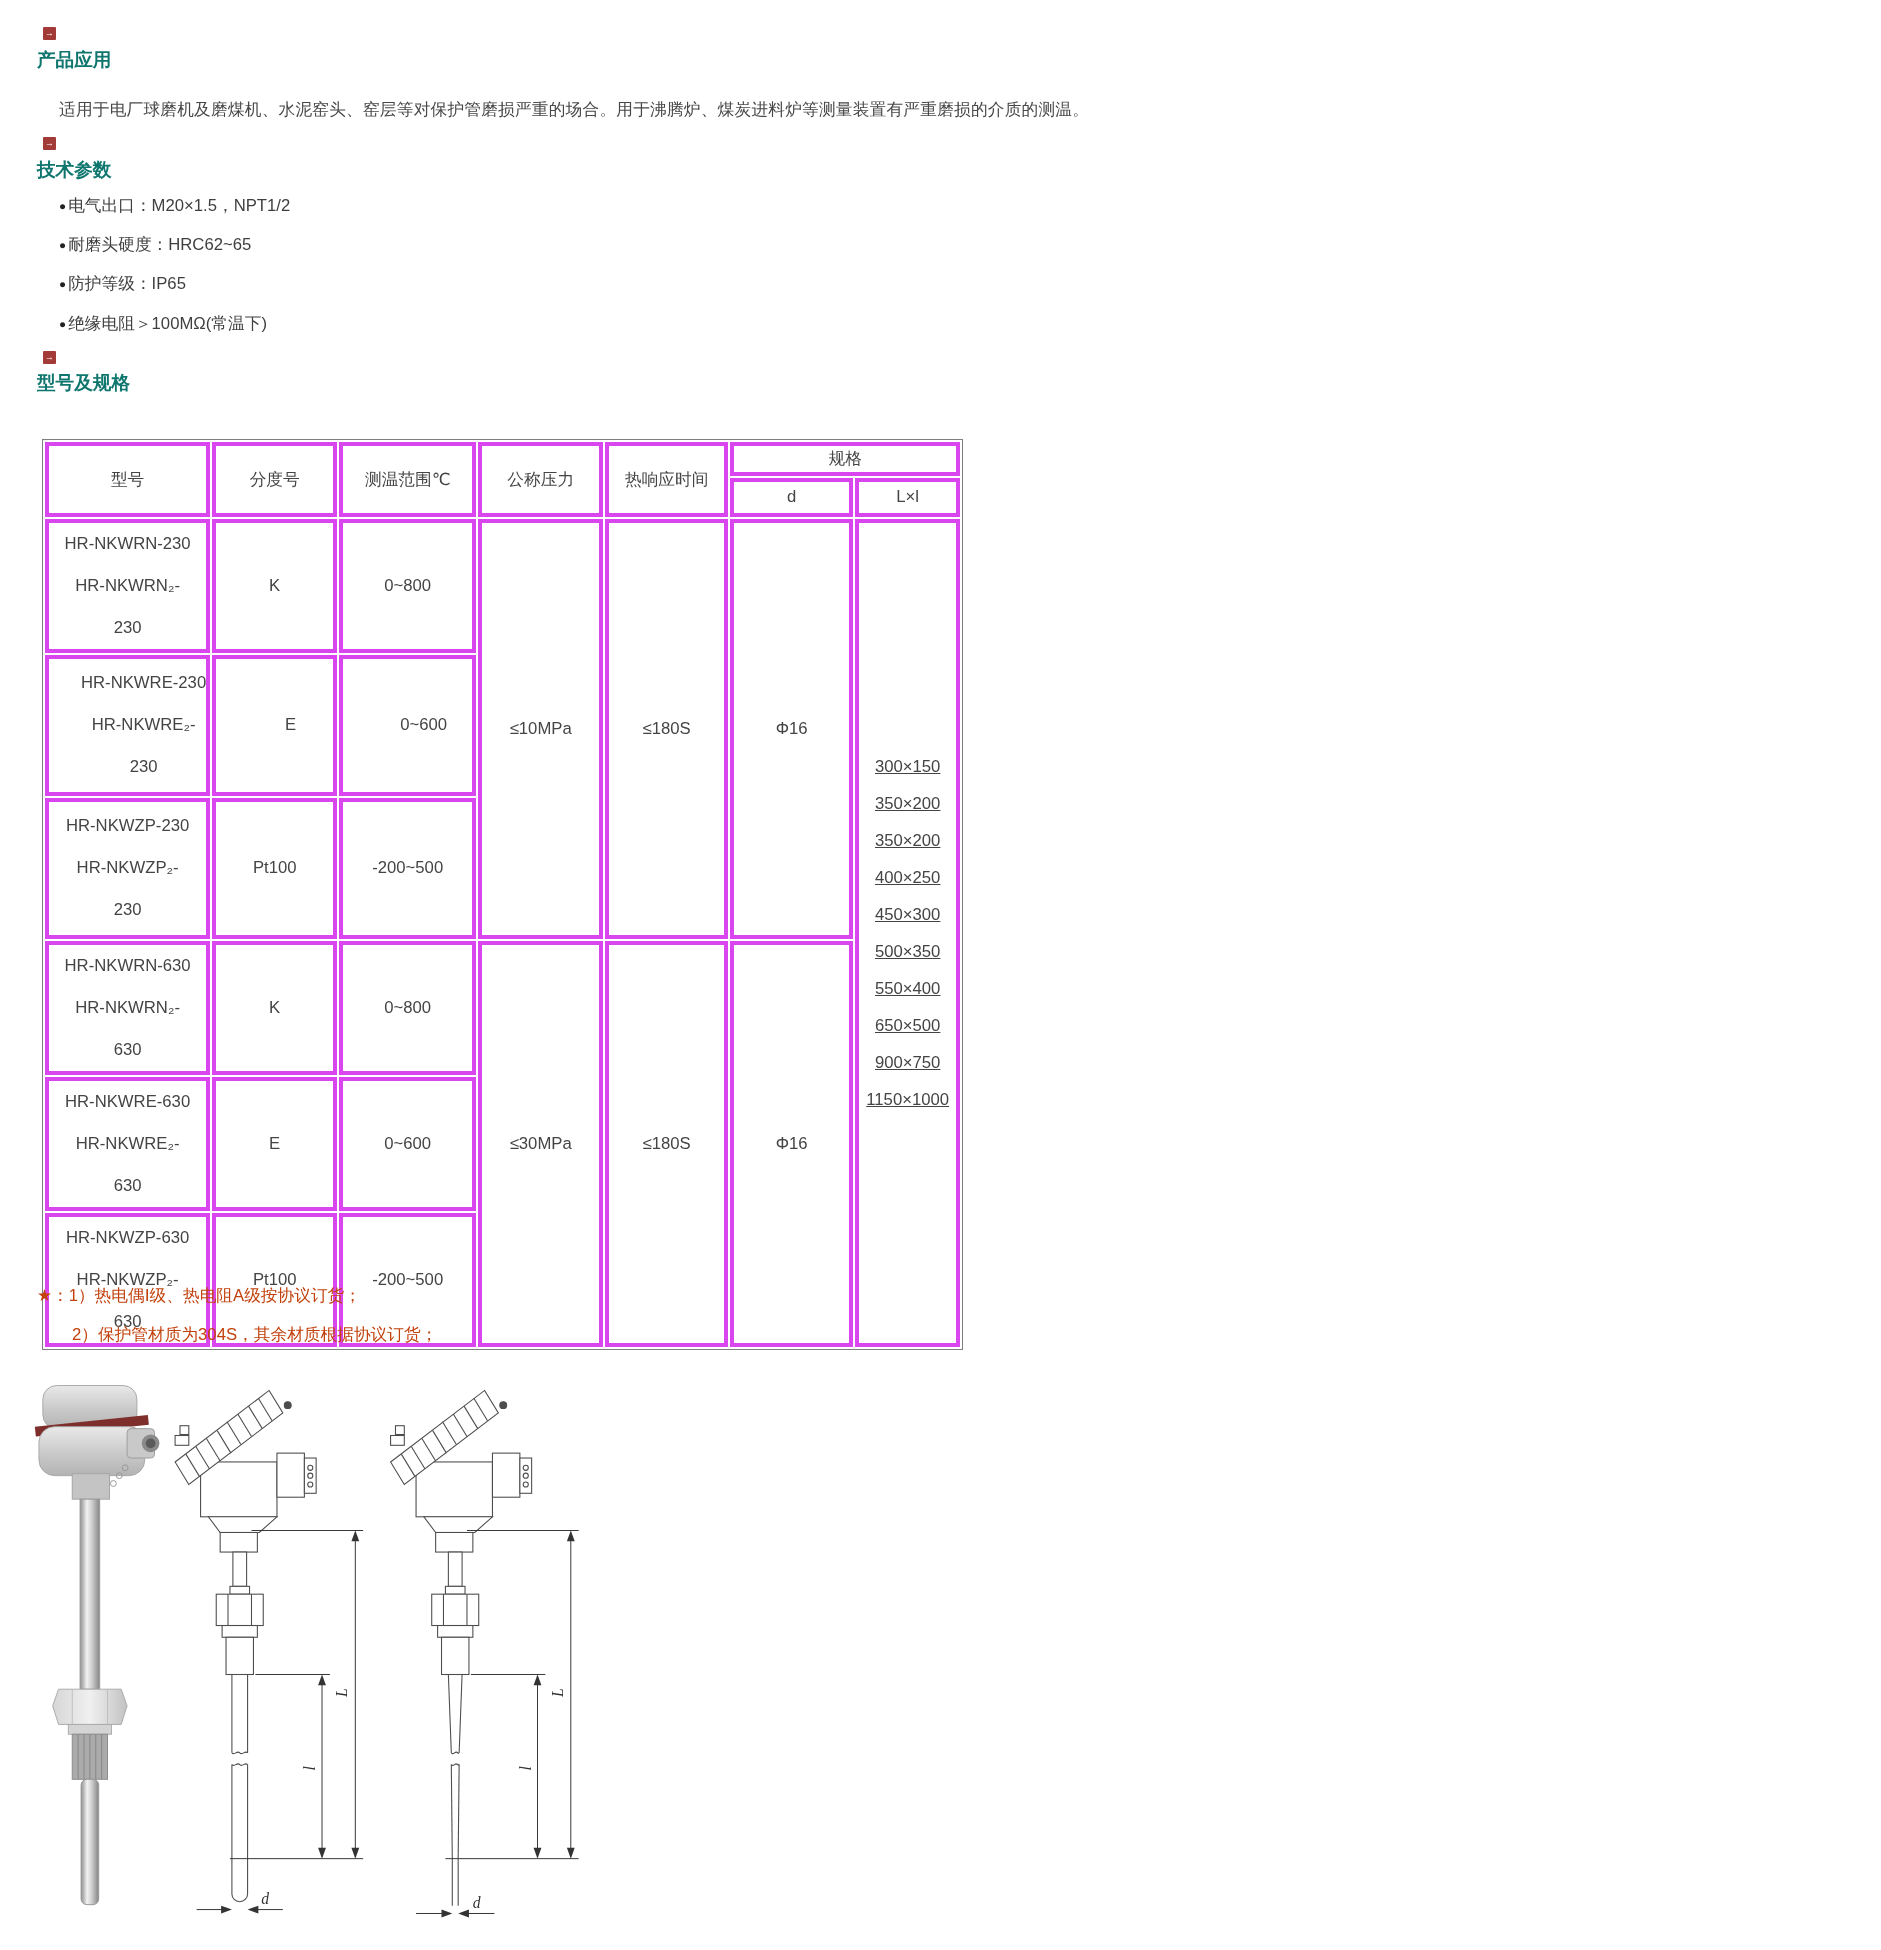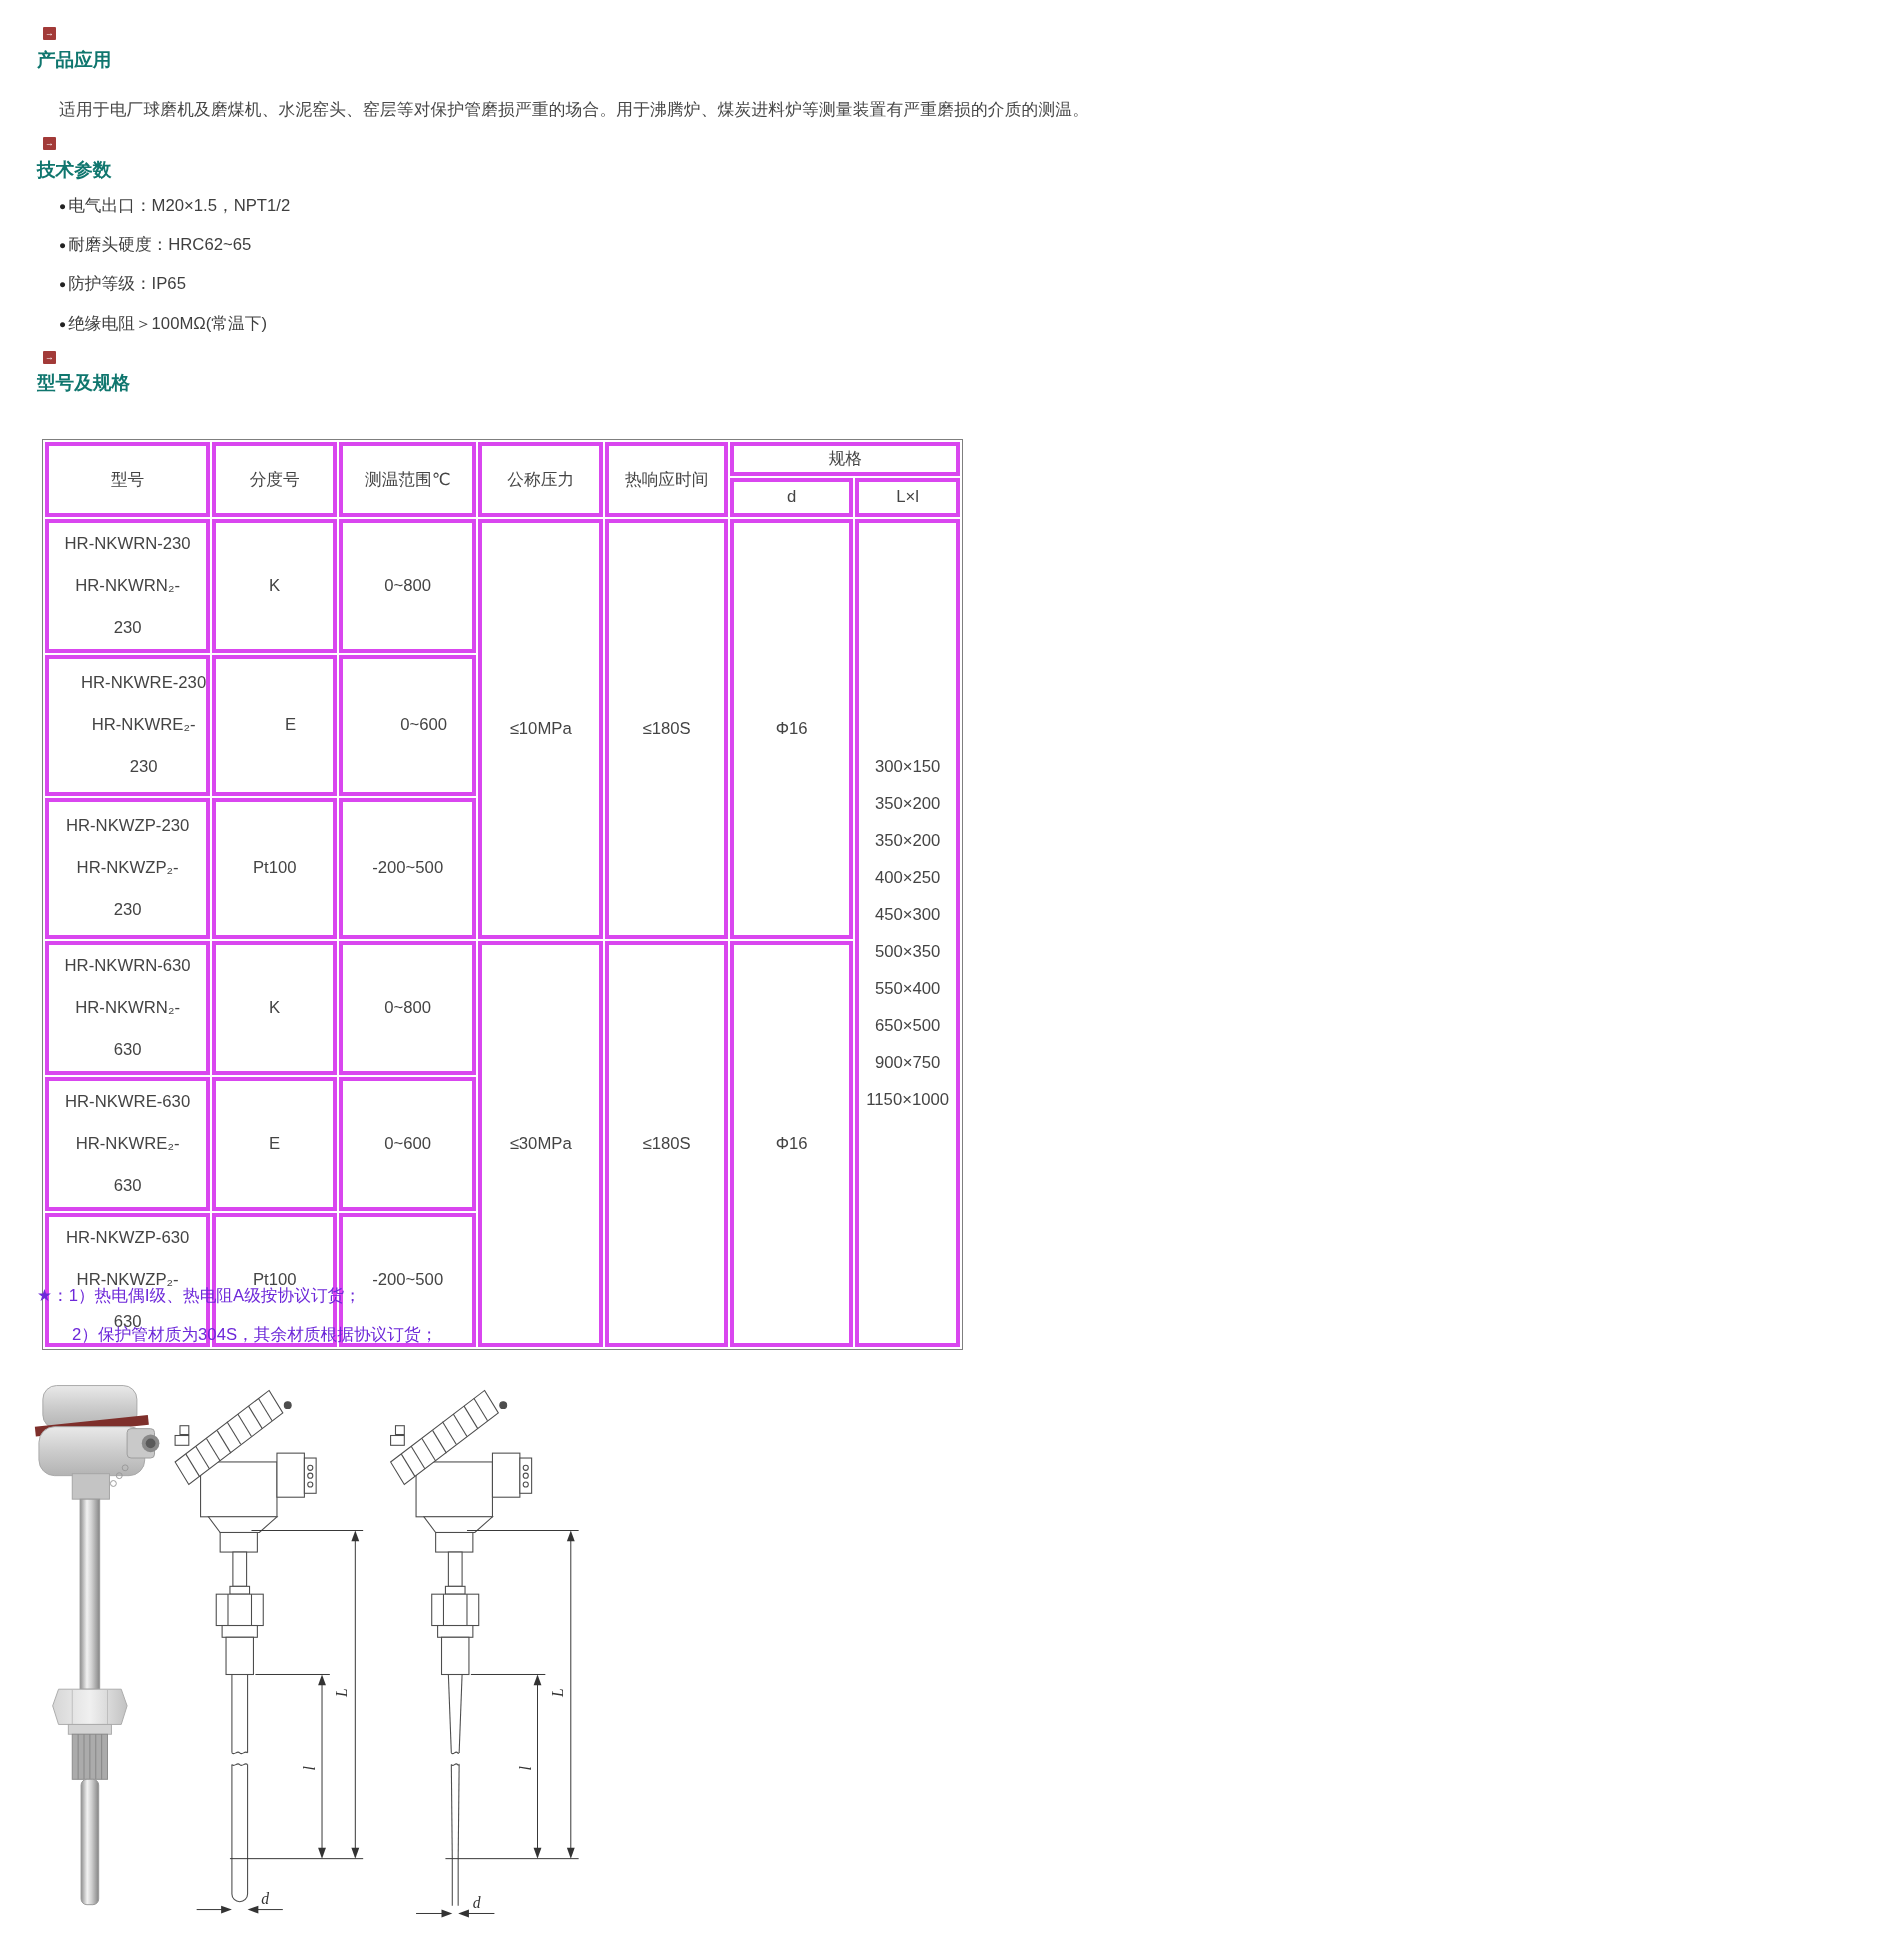--- a/index.html
+++ b/index.html
@@ -33,23 +33,23 @@
   table.spec thead tr.hr1 th{height:25.5px;}
   table.spec thead tr.hr2 th{height:31px;}
   td.model{text-align:left;padding-left:2px;}
   td.model div{line-height:42px;white-space:nowrap;}
   tbody tr.r1 td{height:125px;}
   tbody tr.r2 td{height:133px;padding-left:32px;}
   tbody tr.r3 td{height:133px;}
   tbody tr.r4 td{height:117px;}
   tbody tr.r5 td{height:115px;}
   tbody tr.r6 td{height:119px;}
-  td.lxl div{line-height:37px;}
+  td.lxl div{line-height:37px;text-decoration:underline;}
   
-  .note{position:absolute;font-size:16.7px;color:#6d28d9;}
+  .note{position:absolute;font-size:16.7px;color:#c2410c;}
   
   .figs{position:absolute;left:29px;top:1364px;}
   .lineart{stroke:#4d4d4d;stroke-width:1.1;fill:none;}
   .dimline{stroke:#333333;stroke-width:1;fill:none;}
   .dimarrow{fill:#333333;stroke:none;}
   .dimtext{font-family:"Liberation Serif","DejaVu Serif",serif;font-style:italic;font-size:16px;fill:#333333;}
 </style>
 </head>
 <body>
 

